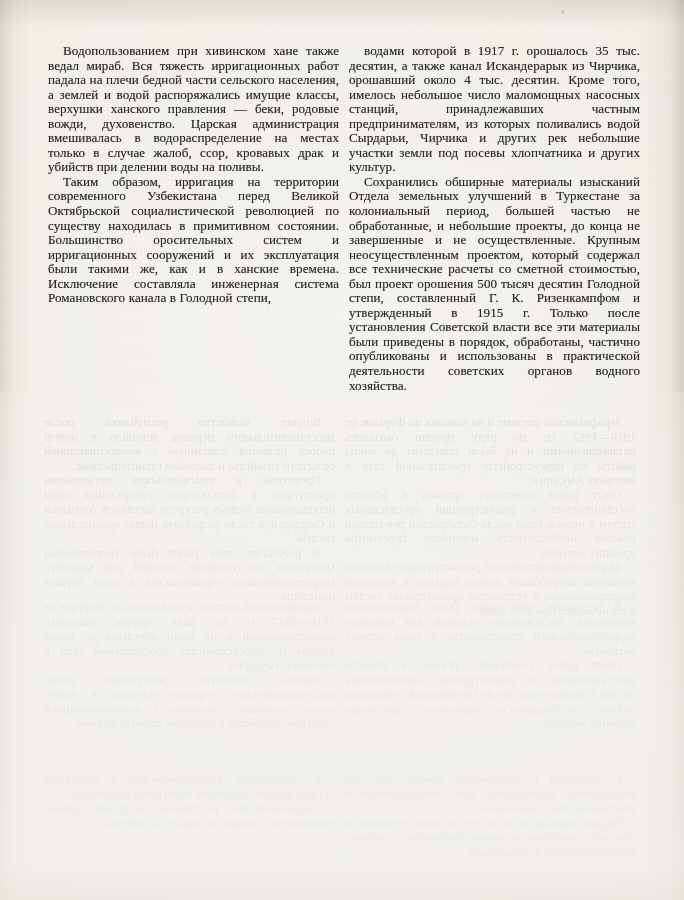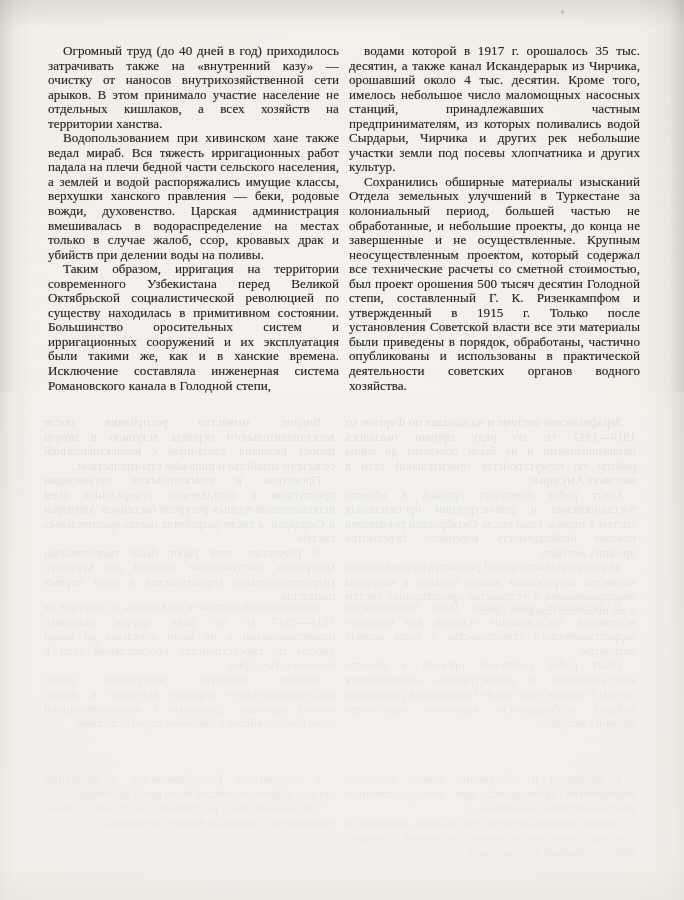--- a/index.html
+++ b/index.html
@@ -182,21 +182,20 @@
 
   </div>
 
   <div class="bleed-pagenum">191</div>
 
   <div class="lower-wash"></div>
 
   <div class="textblock">
 
     <div class="column">
-      <p>Огромный труд (до 40 дней в год) приходилось затрачивать также на «внутренний казу» — очистку от наносов внутрихозяйственной сети арыков. В этом принимало участие население не отдельных кишлаков, а всех хозяйств на территории ханства.</p>
       <p>Водопользованием при хивинском хане также ведал мираб. Вся тяжесть ирригационных работ падала на плечи бедной части сельского населения, а землей и водой распоряжались имущие классы, верхушки ханского правления — беки, родовые вожди, духовенство. Царская администрация вмешивалась в водораспределение на местах только в случае жалоб, ссор, кровавых драк и убийств при делении воды на поливы.</p>
       <p>Таким образом, ирригация на территории современного Узбекистана перед Великой Октябрьской социалистической революцией по существу находилась в примитивном состоянии. Большинство оросительных систем и ирригационных сооружений и их эксплуатация были такими же, как и в ханские времена. Исключение составляла инженерная система Романовского канала в Голодной степи,</p>
     </div>
 
     <div class="column">
       <p>водами которой в 1917 г. орошалось 35 тыс. десятин, а также канал Искандерарык из Чирчика, орошавший около 4 тыс. десятин. Кроме того, имелось небольшое число маломощных насосных станций, принадлежавших частным предпринимателям, из которых поливались водой Сырдарьи, Чирчика и других рек небольшие участки земли под посевы хлопчатника и других культур.</p>
       <p class="last-flush">Сохранились обширные материалы изысканий Отдела земельных улучшений в Туркестане за колониальный период, большей частью не обработанные, и небольшие проекты, до конца не завершенные и не осуществленные. Крупным неосуществленным проектом, который содержал все технические расчеты со сметной стоимостью, был проект орошения 500 тысяч десятин Голодной степи, составленный Г. К. Ризенкампфом и утвержденный в 1915 г. Только после установления Советской власти все эти материалы были приведены в порядок, обработаны, частично опубликованы и использованы в практической деятельности советских органов водного хозяйства.</p>
     </div>
 
   </div>

